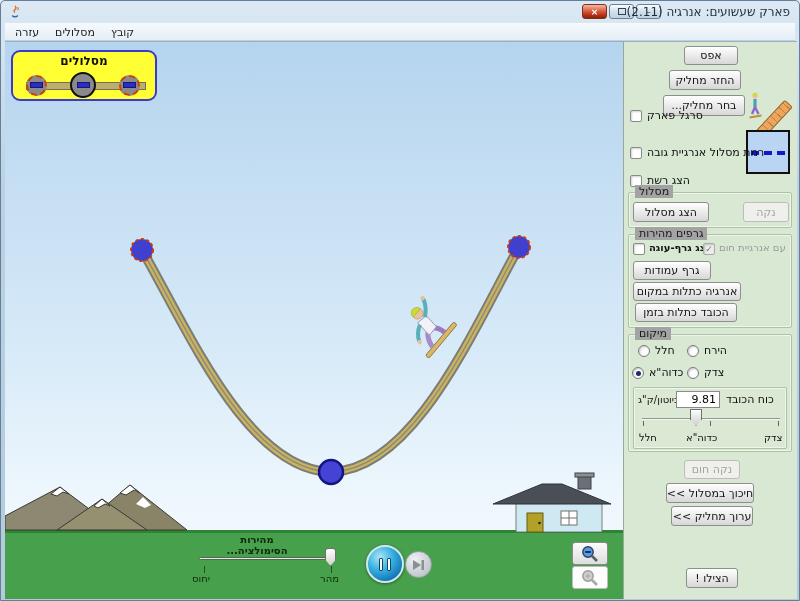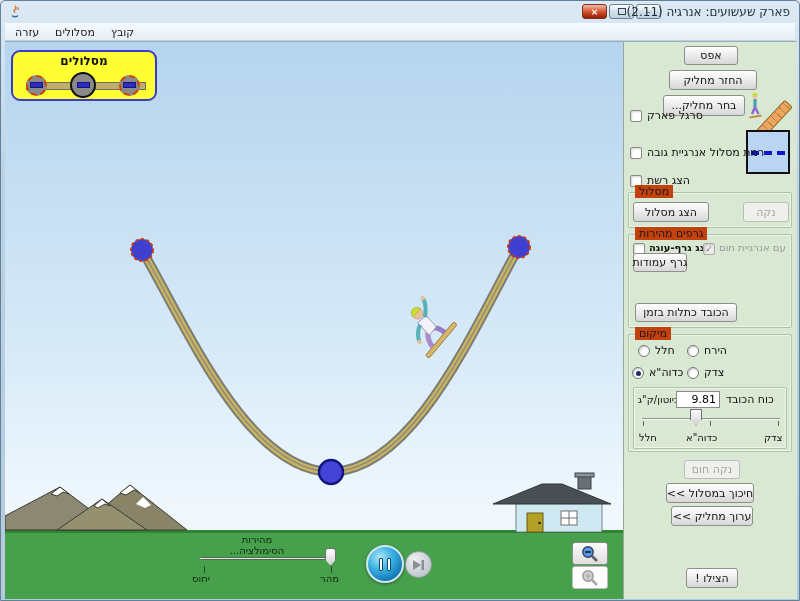--- a/index.html
+++ b/index.html
@@ -28,21 +28,21 @@
   
   #palette { position:absolute; left:6px; top:8px; width:146px; height:51px; background:#ffff33;
     border:2px solid #3a3acc; border-radius:9px; }
   .palette-title { position:absolute; top:2px; left:0; width:100%; text-align:center; font-size:12px; font-weight:bold; color:#111; }
   .ptrack { position:absolute; left:13px; top:30px; width:120px; height:8px; background:#bfae66; border:1px solid #6f6f68; }
   .pnode { position:absolute; border-radius:50%; background:#8a8a8a; }
   .pnode.dash { width:21px; height:21px; border:2px dashed #d04000; }
   .pnode.solid { width:26px; height:26px; border:2px solid #101010; }
   .pbar { position:absolute; background:#2d2dc4; border:1px solid #16167a; width:13px; height:6px; }
   
-  .speed-label { position:absolute; font-size:10px; color:#0d2a0d; direction:rtl; }
+  .speed-label { position:absolute; font-size:10px; color:#0d2a0d; direction:rtl;font-weight:bold; }
   .ps-track { position:absolute; height:3px; background:#e6e6e6; border:1px solid #4e6b4e; border-radius:2px; }
   .ps-thumb { position:absolute; width:11px; height:18px; background:linear-gradient(#ffffff,#d2d2d2);
     border:1px solid #707070; border-radius:3px 3px 4px 4px;
     clip-path:polygon(0 0,100% 0,100% 62%,50% 100%,0 62%); }
   .ps-tick { position:absolute; width:1px; height:7px; background:#2c4a2c; }
   .ps-lab { position:absolute; font-size:10px; color:#0d2a0d; }
   .roundbtn { position:absolute; border-radius:50%; }
   #pause-btn { width:38px; height:38px; border:2px solid #cfe7f2;
     background:radial-gradient(circle at 35% 30%, #aee6f5, #38b0e0 40%, #1478b4 75%, #0b5286);
     box-shadow:0 1px 3px rgba(0,0,0,.45); display:flex; align-items:center; justify-content:center; gap:4px; }
@@ -61,21 +61,21 @@
   .btn.dis { color:#a4a4a4; background:#efefec; border-color:#bcbcbc; }
   .cb { position:absolute; width:12px; height:12px; background:#fff; border:1px solid #8a8a8a; border-radius:2px;
     box-shadow:inset 1px 1px 2px rgba(0,0,0,.18); font-size:9px; line-height:11px; text-align:center; color:#777; }
   .cb.checked { background:#ececec; border-color:#aaa; }
   .cblab { position:absolute; font-size:11px; color:#111; direction:rtl; white-space:nowrap; }
   .cblab.gray { color:#9a9a9a; }
   .radio { position:absolute; width:12px; height:12px; border-radius:50%; background:#fdfdfd; border:1px solid #787878;
     box-shadow:inset 1px 1px 2px rgba(0,0,0,.2); display:flex; align-items:center; justify-content:center; }
   .radio .dot { width:5px; height:5px; border-radius:50%; background:#1c2a66; }
   .section { position:absolute; border:1px solid #aec2a6; border-radius:2px; box-shadow:inset 0 0 0 1px rgba(255,255,255,.55); }
-  .sec-title { position:absolute; top:-8px; left:6px; background:#c2410c; padding:0 4px; font-size:11px; color:#1a1a1a; direction:rtl; white-space:nowrap; }
+  .sec-title { position:absolute; top:-8px; left:6px; background:#a3a3a3; padding:0 4px; font-size:11px; color:#1a1a1a; direction:rtl; white-space:nowrap; }
   .g-input { position:absolute; width:44px; height:17px; border:1px solid #8a8a8a; background:#fff; font-size:11px;
     text-align:right; padding-right:3px; font-family:"DejaVu Sans",sans-serif; }
   .g-lab { position:absolute; font-size:11px; color:#111; direction:rtl; white-space:nowrap; }
   .g-lab.sm { font-size:10px; }
   .gs-track { position:absolute; height:2px; background:#8e9a8e; border-bottom:1px solid #f2f6f0; }
   .gs-thumb { position:absolute; width:12px; height:17px; background:linear-gradient(#fdfdfd,#cfcfcf);
     border:1px solid #707070; clip-path:polygon(0 0,100% 0,100% 60%,50% 100%,0 60%); }
   .gs-tick { position:absolute; width:1px; height:5px; background:#5a6a5a; }
   
   #ruler-icon { position:absolute; width:52px; height:11px; background:repeating-linear-gradient(90deg,#eba75f 0 5px,#c97f35 5px 6px);
@@ -209,21 +209,21 @@
           <line x1="12" y1="11" x2="17" y2="16" stroke="#a8a8a8" stroke-width="2.6"></line>
           <line x1="5.4" y1="7" x2="10.6" y2="7" stroke="#b2b2b2" stroke-width="1.6"></line>
           <line x1="8" y1="4.4" x2="8" y2="9.6" stroke="#b2b2b2" stroke-width="1.6"></line>
         </svg>
       </div>
     </div>
 
     <div id="panel">
 
       <button class="btn" style="left:60px;top:4px;width:54px;height:19px">אפס</button>
-      <button class="btn" style="left:45px;top:28px;width:88px;height:20px">החזר מחליק</button>
+      <button class="btn" style="left:45px;top:28px;width:72px;height:20px">החזר מחליק</button>
       <button class="btn" style="left:39px;top:53px;width:82px;height:21px">בחר מחליק...</button>
       <svg class="abs" style="left:124px;top:50px" width="15" height="28" viewBox="0 0 15 28">
         <circle cx="7" cy="4" r="2.6" fill="#e9c29c"></circle>
         <path d="M4.4,3.4 A2.6,2.6 0 0 1 9.6,3.4 Z" fill="#ccdc30"></path>
         <line x1="7" y1="7" x2="7" y2="15" stroke="#4aa0b0" stroke-width="3.2"></line>
         <line x1="7" y1="15" x2="4" y2="22" stroke="#8a6ad0" stroke-width="2.4"></line>
         <line x1="7" y1="15" x2="10.5" y2="22" stroke="#8a6ad0" stroke-width="2.4"></line>
         <line x1="1.5" y1="25.5" x2="13.5" y2="23.5" stroke="#c09040" stroke-width="2"></line>
       </svg>
 
@@ -247,21 +247,22 @@
         <button class="btn" style="left:4px;top:9px;width:76px;height:20px">הצג מסלול</button>
         <button class="btn dis" style="left:114px;top:9px;width:46px;height:20px">נקה</button>
       </div>
 
       <div class="section" style="left:4px;top:192px;width:164px;height:94px">
         <span class="sec-title">גרפים מהירות</span>
         <div class="cb" style="left:4px;top:8px"></div>
         <div class="cblab" style="left:20px;top:7px;font-weight:bold;font-size:10px">הצג גרף-עוגה</div>
         <div class="cb checked" style="left:74px;top:8px">✓</div>
         <div class="cblab gray" style="left:90px;top:7px;font-size:10px">עם אנרגיית חום</div>
-        <button class="btn" style="left:4px;top:18px;width:54px;height:19px">גרף עמודות</button>
+        <button class="btn" style="left:4px;top:26px;width:78px;height:19px">גרף עמודות</button>
+        <button class="btn" style="left:4px;top:47px;width:108px;height:19px">אנרגיה כתלות במקום</button>
         <button class="btn" style="left:6px;top:68px;width:102px;height:19px">הכובד כתלות בזמן</button>
       </div>
 
       <div class="section" style="left:4px;top:292px;width:164px;height:118px">
         <span class="sec-title">מיקום</span>
         <div class="radio" style="left:9px;top:10px"></div>
         <div class="cblab" style="left:26px;top:9px">חלל</div>
         <div class="radio" style="left:58px;top:10px"></div>
         <div class="cblab" style="left:75px;top:9px">הירח</div>
         <div class="radio" style="left:3px;top:32px">

